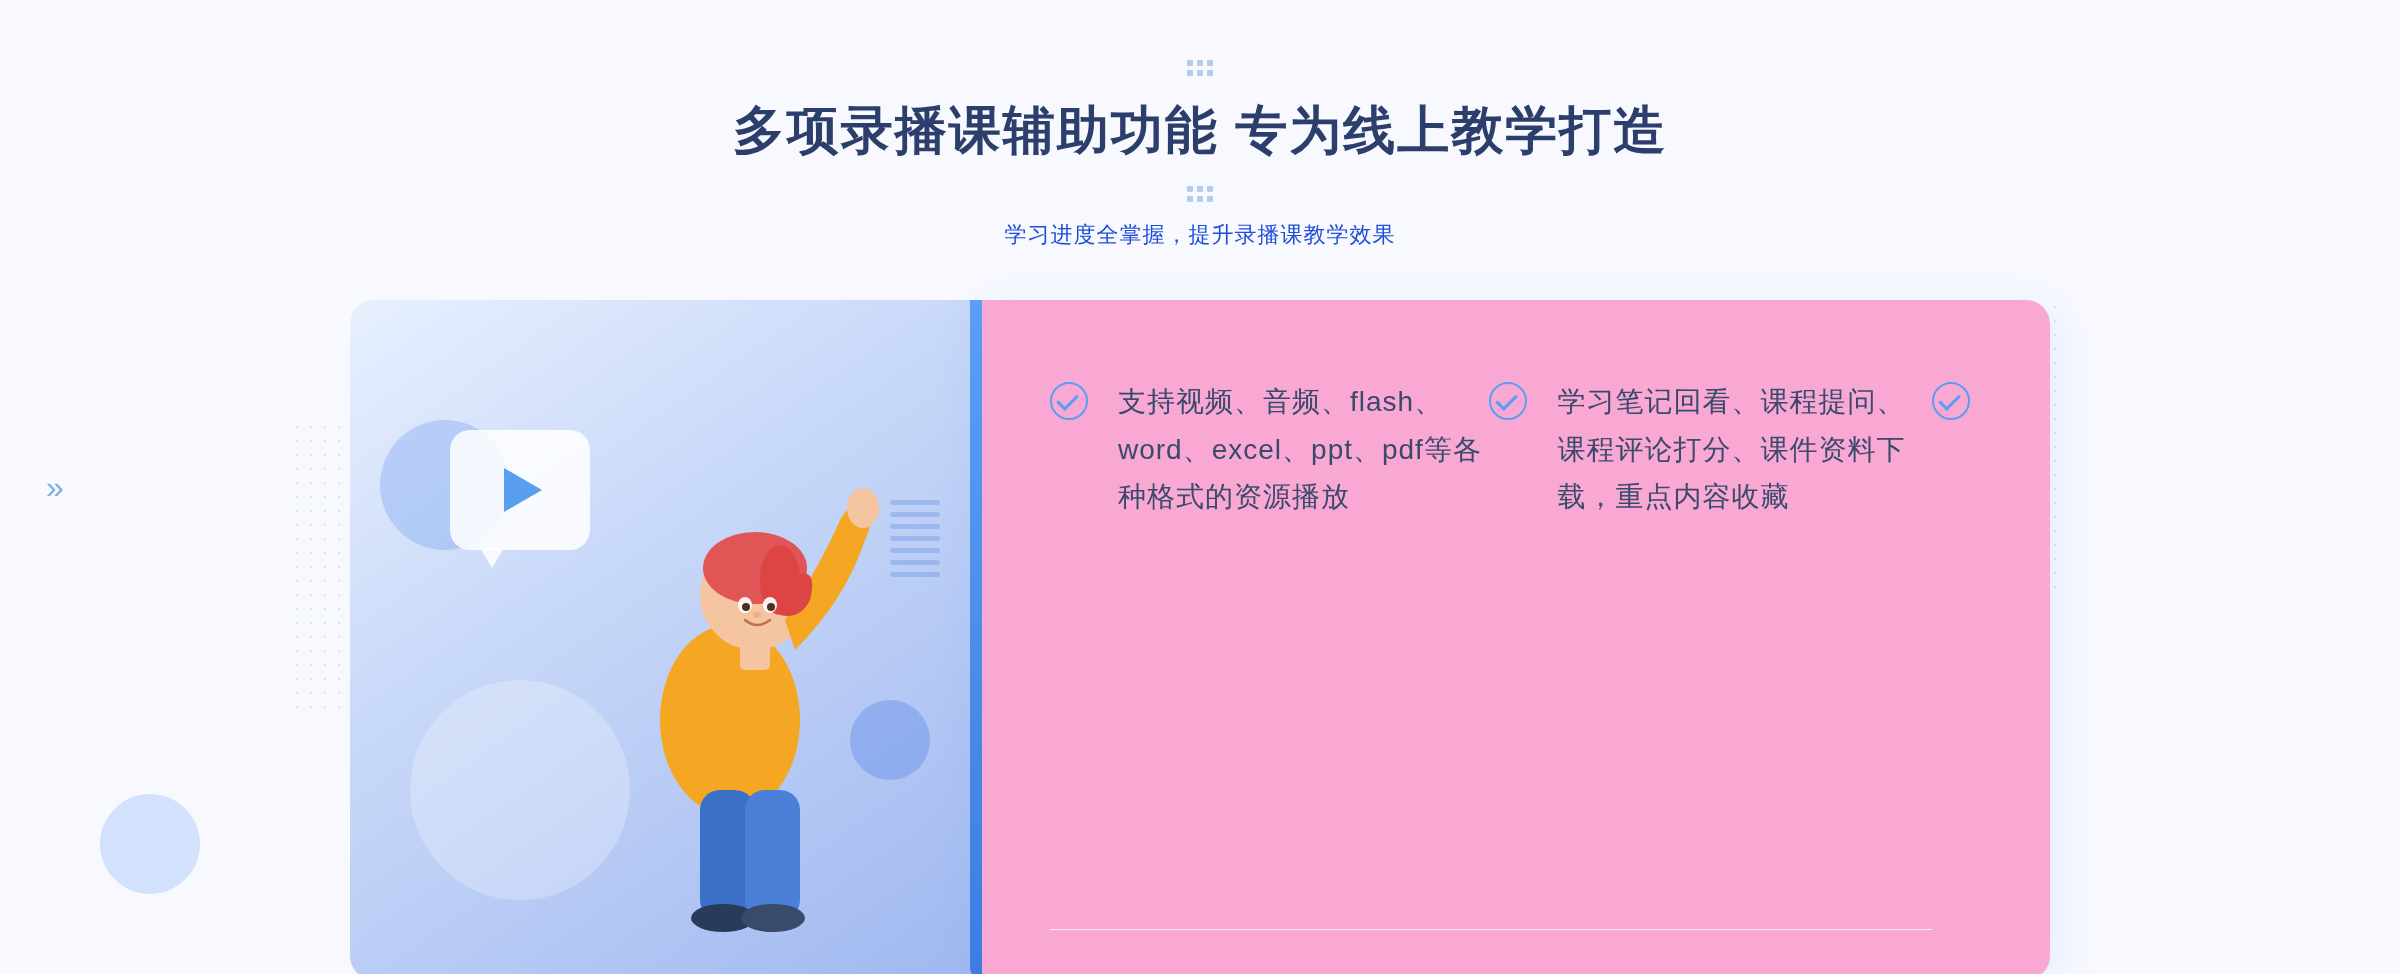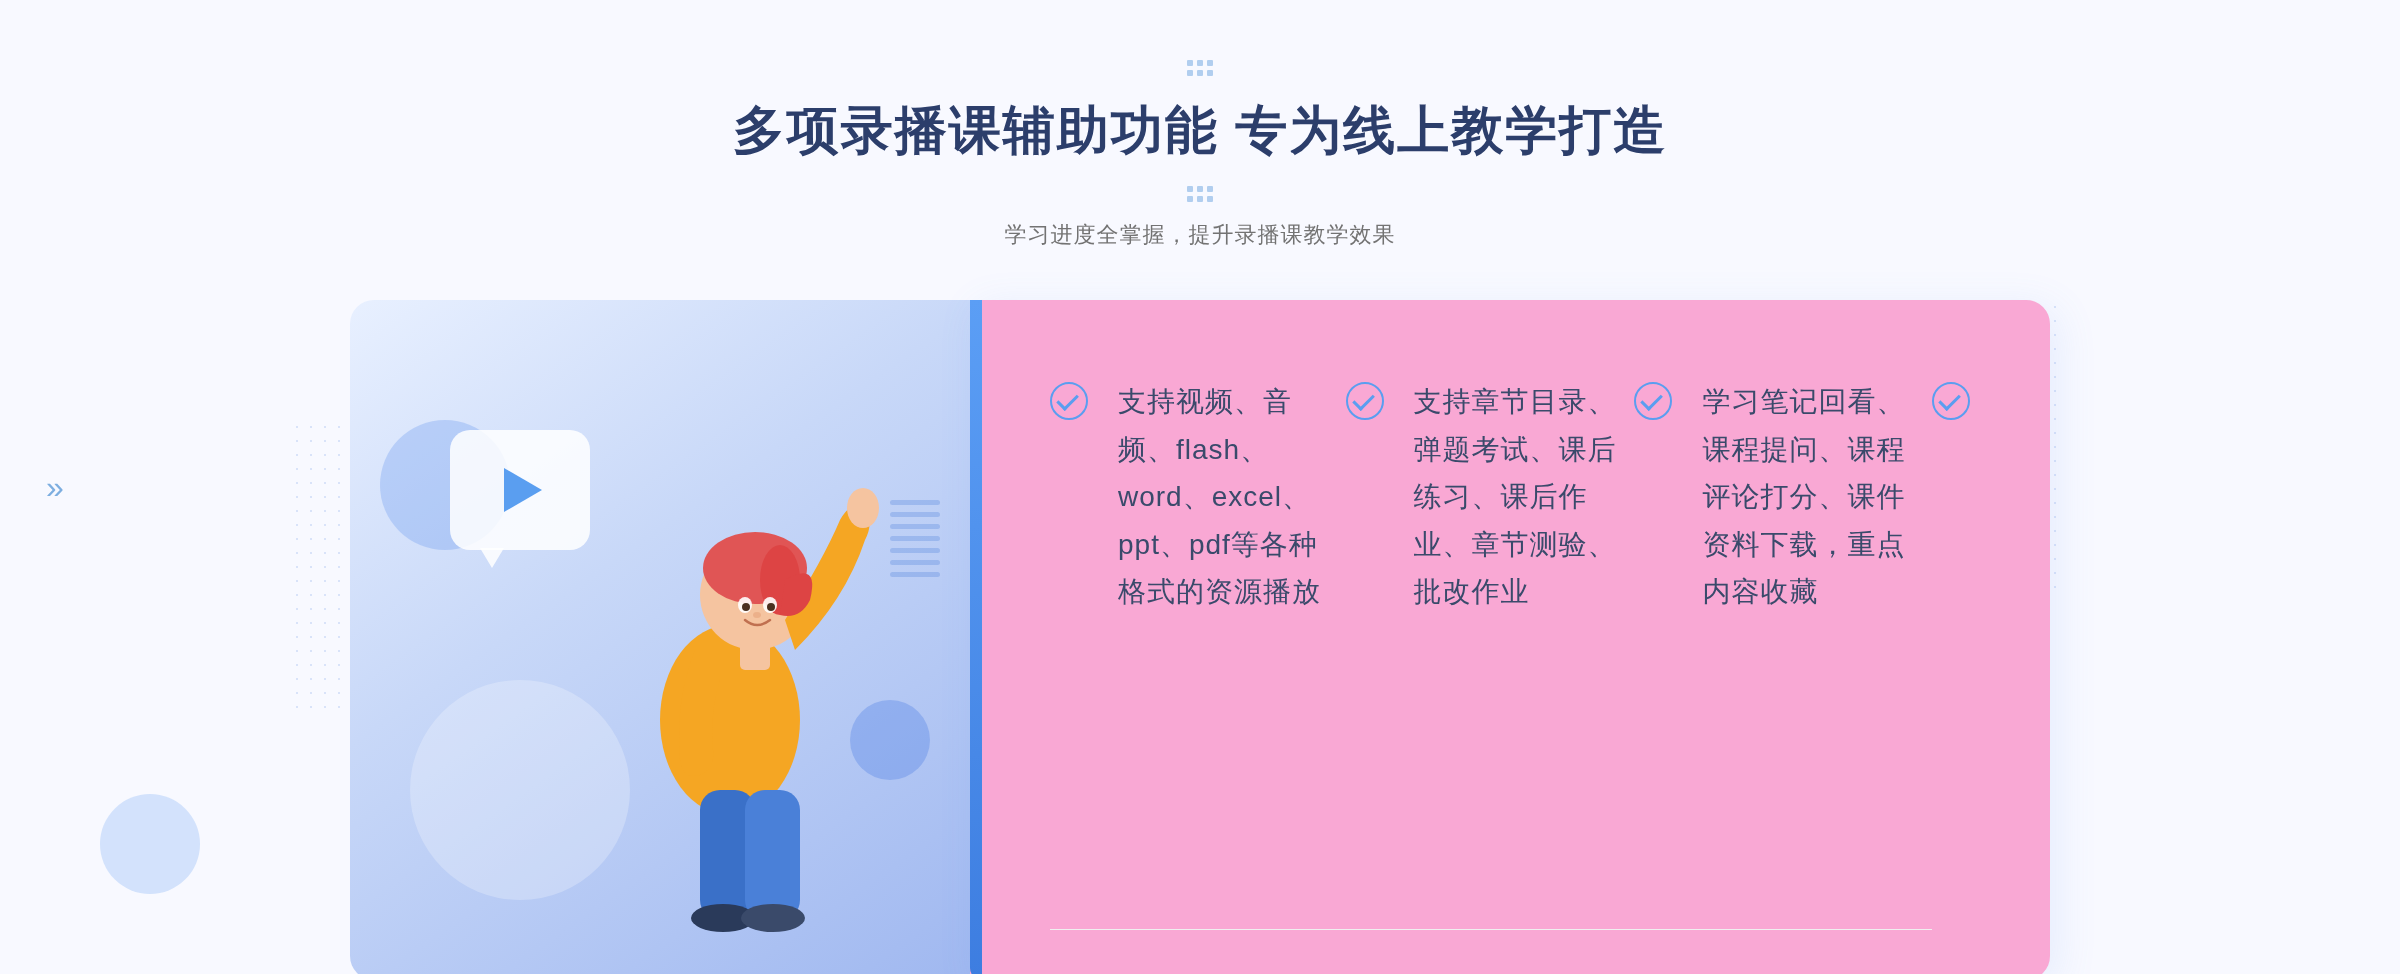--- a/index.html
+++ b/index.html
@@ -96,21 +96,21 @@
     .header-title {
       font-size: 52px;
       font-weight: 700;
       color: #2c3e6b;
       letter-spacing: 2px;
     }
 
     .header-subtitle {
       margin-top: 18px;
       font-size: 22px;
-      color: #737373;
+      color: #1d4ed8;
       font-weight: 400;
       letter-spacing: 1px;
     }
 
     
     .main-content {
       display: flex;
       align-items: stretch;
       width: 1700px;
       position: relative;
@@ -421,26 +421,20 @@
     <div class="features-card" style="position:relative;">
       <div class="features-accent-bar"></div>
 
       <div class="feature-item">
         <div class="check-icon">
           <div class="check-mark"></div>
         </div>
         <span class="feature-text">支持视频、音频、flash、word、excel、ppt、pdf等各种格式的资源播放</span>
       </div>
 
-      <div class="feature-item">
-        <div class="check-icon">
-          <div class="check-mark"></div>
-        </div>
-        <span class="feature-text">支持章节目录、弹题考试、课后练习、课后作业、章节测验、批改作业</span>
-      </div>
 
       <div class="feature-item">
         <div class="check-icon">
           <div class="check-mark"></div>
         </div>
         <span class="feature-text">学习笔记回看、课程提问、课程评论打分、课件资料下载，重点内容收藏</span>
       </div>
 
       <div class="feature-item">
         <div class="check-icon">

